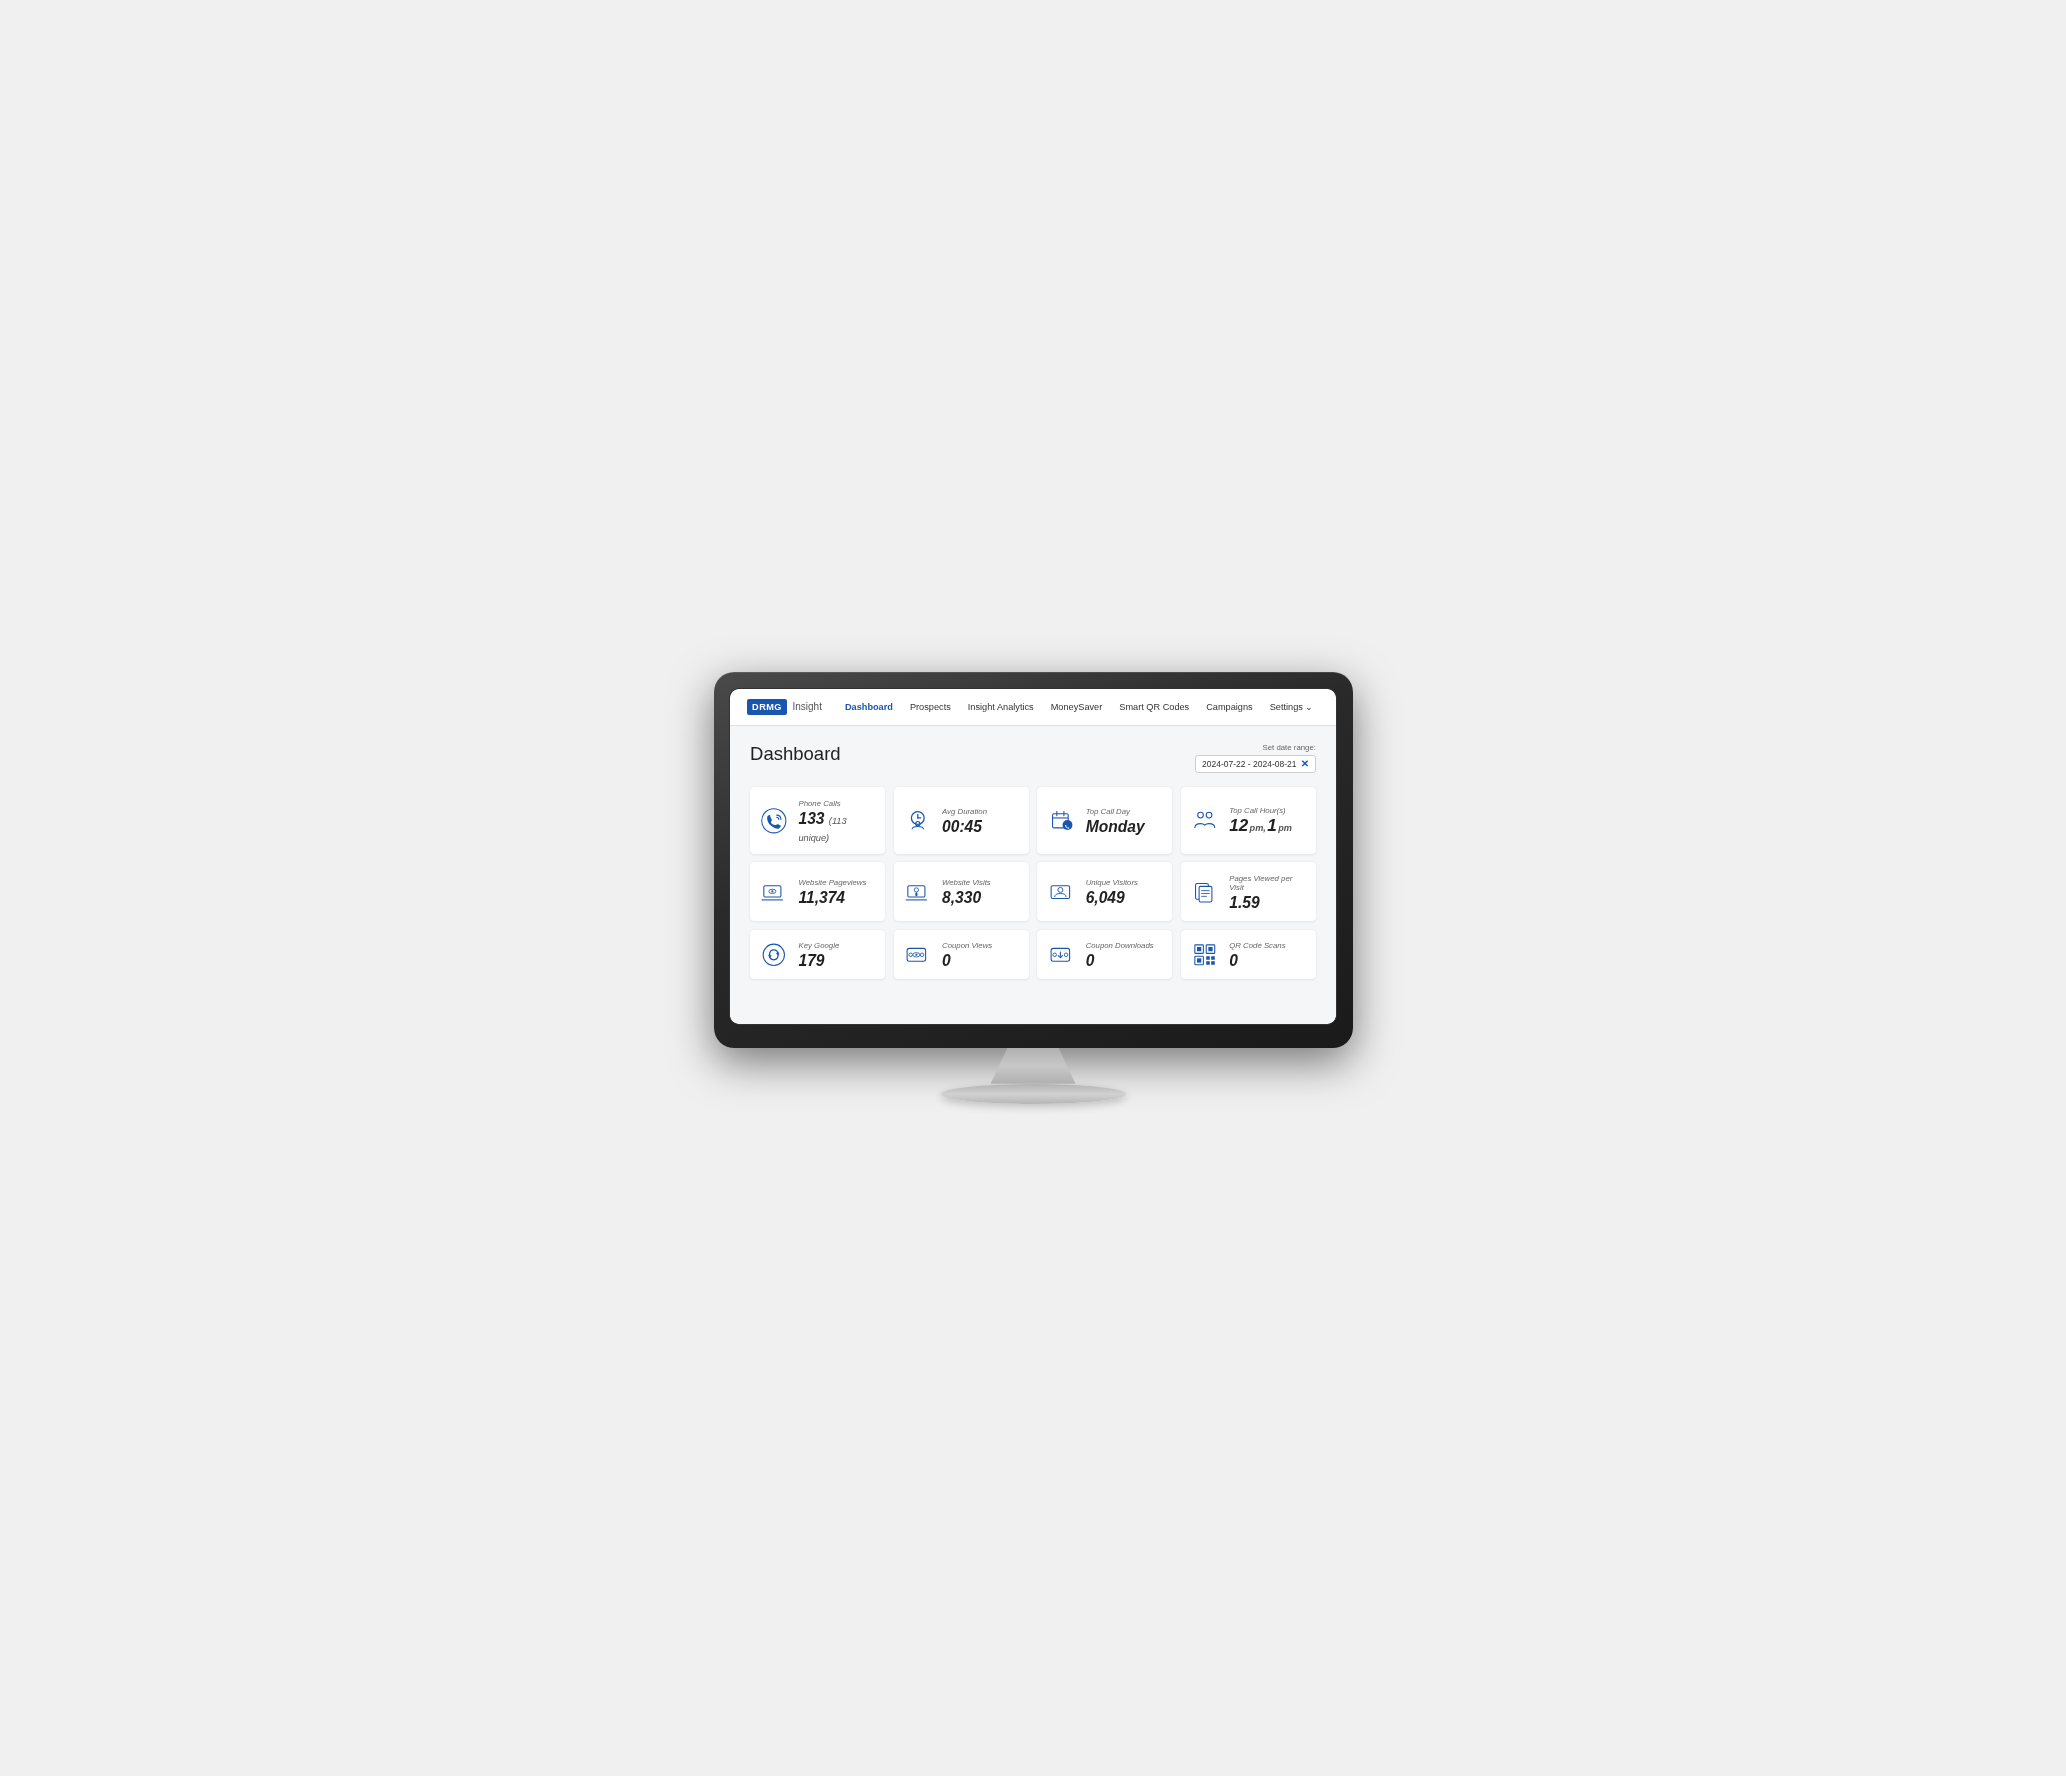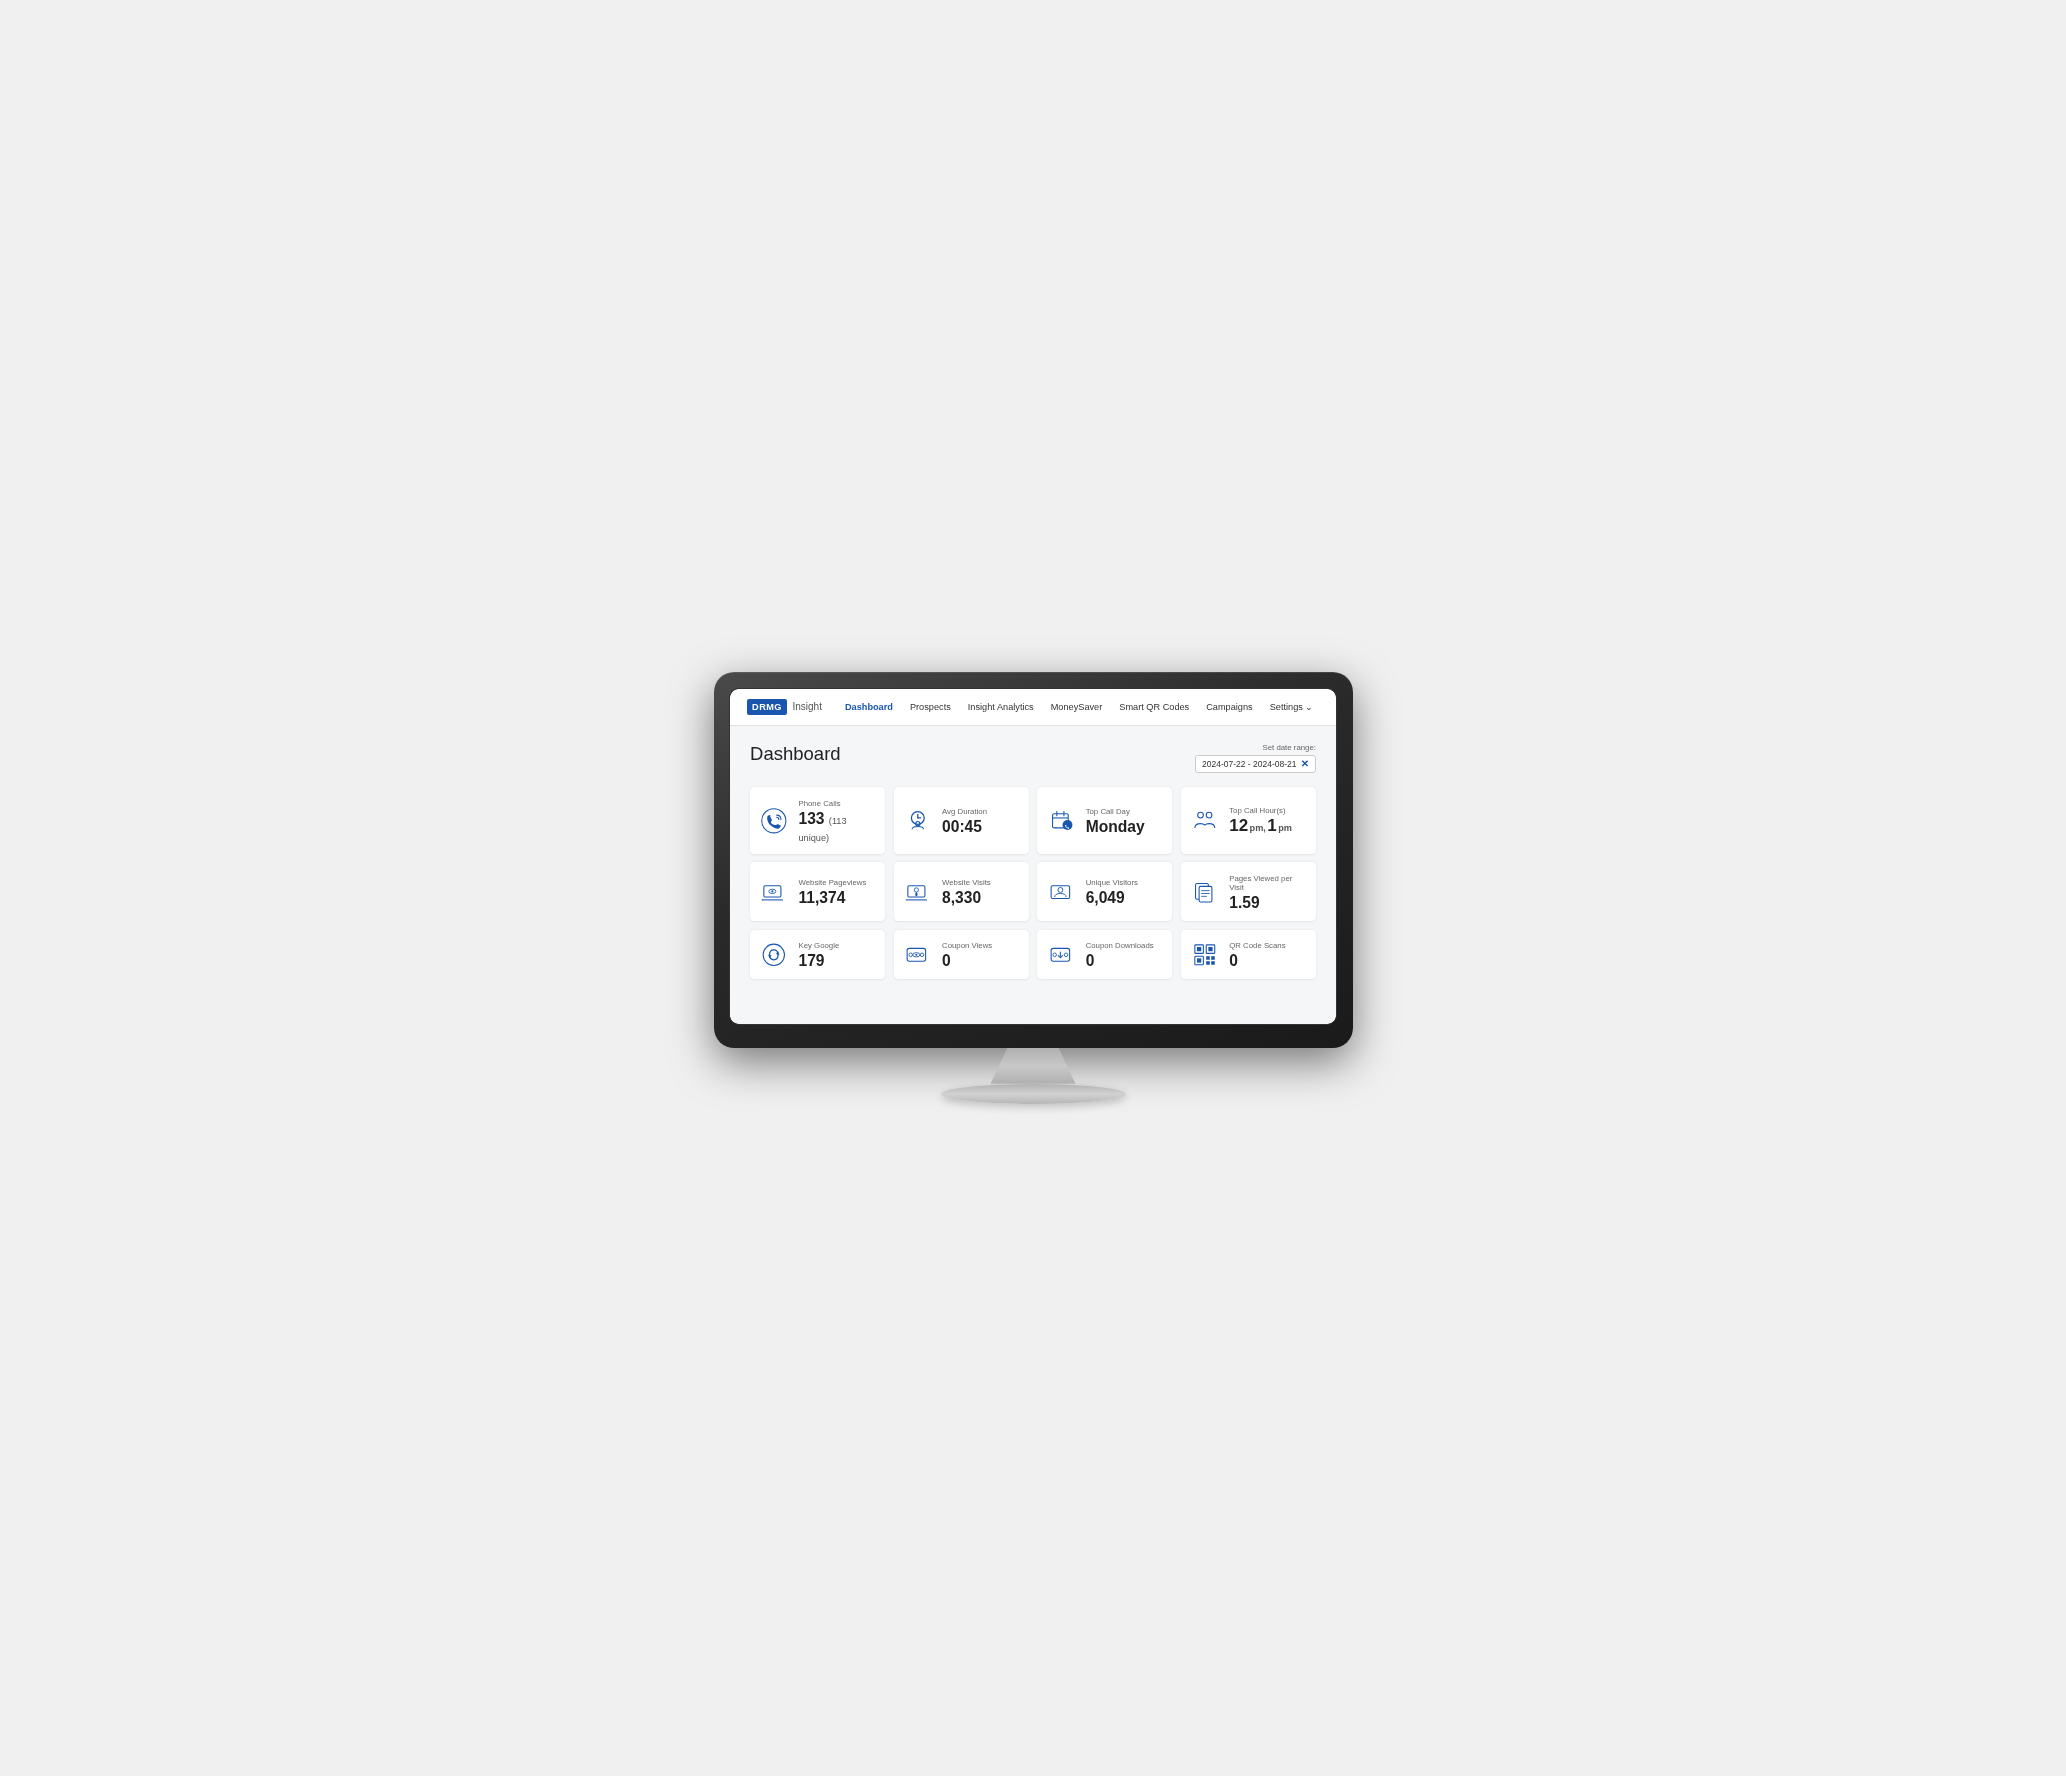--- a/index.html
+++ b/index.html
@@ -157,20 +157,21 @@
       gap: 8.5px;
     }
     .metric-card {
       background: #fff;
       border-radius: 4.3px;
       padding: 11.4px 11.4px 10px 11.4px;
       box-shadow: 0 0.7px 2.8px rgba(0,0,0,0.08);
       display: flex;
       align-items: center;
       gap: 10px;
+      font-style: italic;
     }
     .metric-icon {
       color: #1a56b0;
       font-size: 20px;
       flex-shrink: 0;
       width: 27px;
       text-align: center;
     }
     .metric-text {}
     .metric-label {

